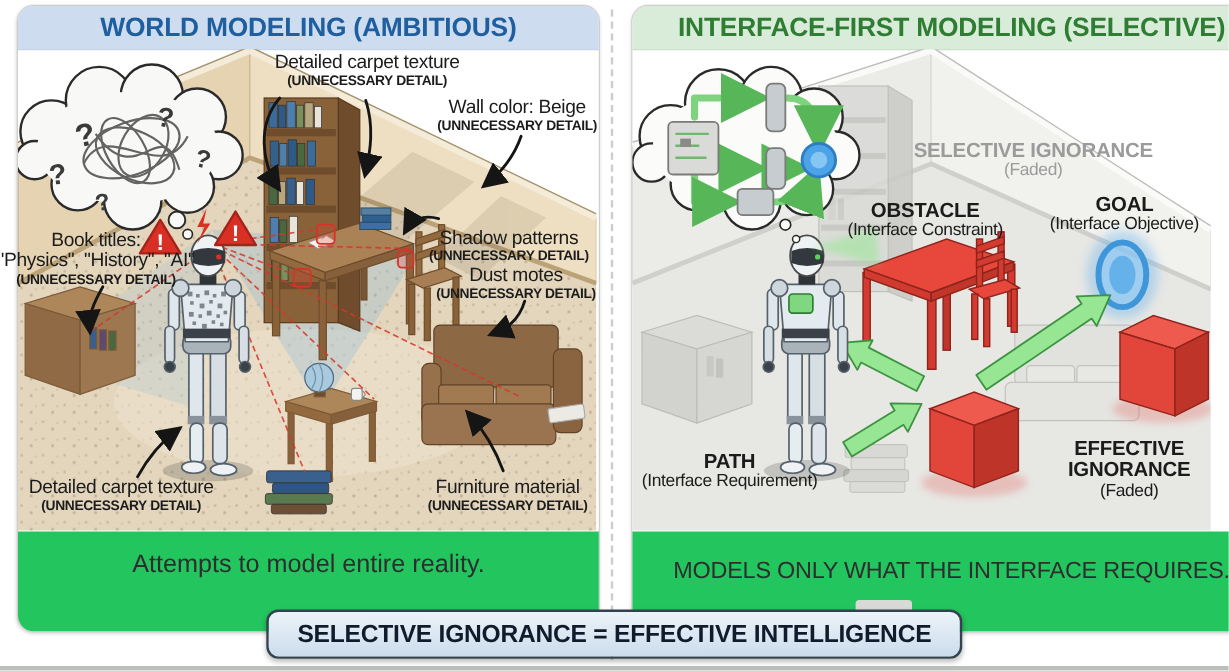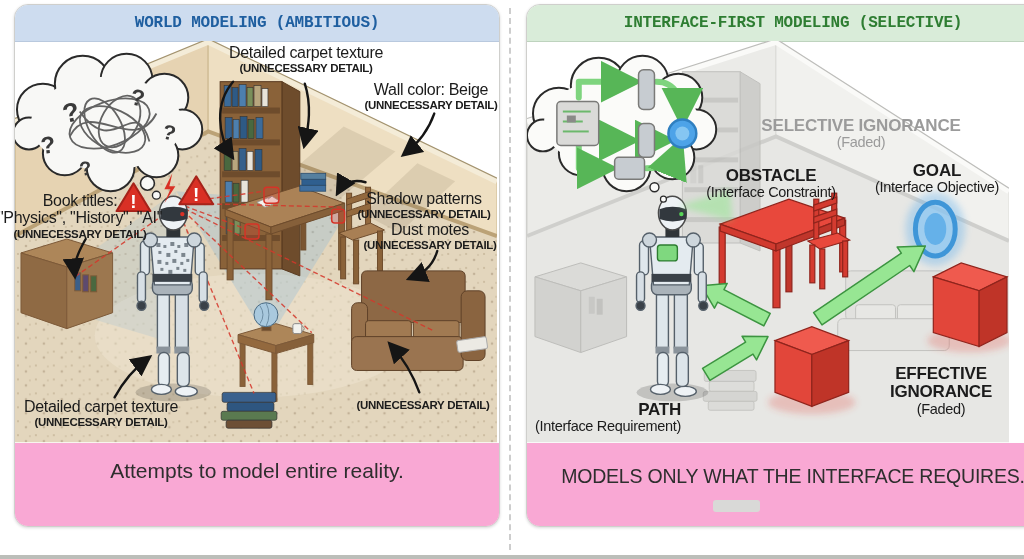--- a/index.html
+++ b/index.html
@@ -4,25 +4,25 @@
 <style>
   html,body{margin:0;padding:0;background:#ffffff;}
   #app{position:relative;width:1024px;height:559px;background:#ffffff;overflow:hidden;
        font-family:"Liberation Sans",sans-serif;}
   .panel{position:absolute;top:4px;width:484px;height:521px;background:#ffffff;
          border:1px solid #cfcfcc;border-radius:14px;box-shadow:0 1px 3px rgba(0,0,0,.15);}
   #panel-left{left:14px;}
   #panel-right{left:526px;padding-left:48px;}
   .panel-header{position:absolute;left:0;right:0;top:0;height:36px;border-radius:13px 13px 0 0;
                 display:flex;align-items:center;justify-content:center;
-                font-weight:bold;font-size:16px;letter-spacing:-0.2px;font-family:Liberation Mono, monospace;}
+                font-weight:bold;font-size:22px;letter-spacing:-0.2px;}
   #panel-left .panel-header{background:#cddcef;color:#1f5fa0;border-bottom:1px solid #b9c9de;}
   #panel-right .panel-header{background:#d9ecd9;color:#2e7d32;border-bottom:1px solid #bed3be;}
   .scene{position:absolute;left:0;top:36px;width:482px;height:402px;}
-  .panel-caption{position:absolute;left:0;right:0;top:438px;bottom:0;background:#f9a8d4;
+  .panel-caption{position:absolute;left:0;right:0;top:438px;bottom:0;background:#22c55e;
                  border-radius:0 0 13px 13px;text-align:center;color:#2e2e2e;}
   #panel-left .panel-caption{font-size:21px;line-height:1.32;padding-top:14px;}
   #panel-right .panel-caption{font-size:19.5px;padding-top:22px;letter-spacing:-0.2px;}
   .divider{position:absolute;left:509px;top:8px;height:542px;width:0;
            border-left:2.5px dashed #cdcdcd;}
   
   .lbl{position:absolute;transform:translateX(-50%);text-align:center;line-height:1.08;
        color:#1b1b1b;white-space:nowrap;z-index:5;}
   .lbl-main{font-size:16px;letter-spacing:-0.3px;}
   .lbl-sub{font-size:11.5px;font-weight:bold;letter-spacing:-0.3px;margin-top:1px;}
@@ -513,41 +513,43 @@
   <div class="lbl" style="left:80px;top:192px;">
     <div class="lbl-main">Book titles:</div>
     <div class="lbl-main">"Physics", "History", "AI"</div>
     <div class="lbl-sub">(UNNECESSARY DETAIL)</div>
   </div>
   <div class="lbl" style="left:101px;top:398px;">
     <div class="lbl-main">Detailed carpet texture</div>
     <div class="lbl-sub">(UNNECESSARY DETAIL)</div>
   </div>
   <div class="lbl" style="left:423px;top:398px;">
+    <div class="lbl-main">Furniture material</div>
     <div class="lbl-sub">(UNNECESSARY DETAIL)</div>
   </div>
 
   <div class="lbl gray" style="left:861px;top:117px;">
     <div class="rmain">SELECTIVE IGNORANCE</div>
     <div class="rsub">(Faded)</div>
   </div>
   <div class="lbl" style="left:937px;top:162px;">
     <div class="rmain">GOAL</div>
     <div class="rsub">(Interface Objective)</div>
   </div>
   <div class="lbl" style="left:771px;top:167px;">
     <div class="rmain">OBSTACLE</div>
     <div class="rsub">(Interface Constraint)</div>
   </div>
-  <div class="lbl" style="left:608px;top:401px;text-align:right;">
+  <div class="lbl" style="left:608px;top:376px;">
     <div class="rmain">PATH</div>
     <div class="rsub">(Interface Requirement)</div>
   </div>
   <div class="lbl" style="left:941px;top:365px;">
     <div class="rmain">EFFECTIVE</div>
     <div class="rmain">IGNORANCE</div>
     <div class="rsub">(Faded)</div>
   </div>
 
   <div class="bottom-tab"></div>
+  <div class="banner">SELECTIVE IGNORANCE = EFFECTIVE INTELLIGENCE</div>
   <div class="bottom-strip"></div>
 
 </div>
 
 </body></html>

